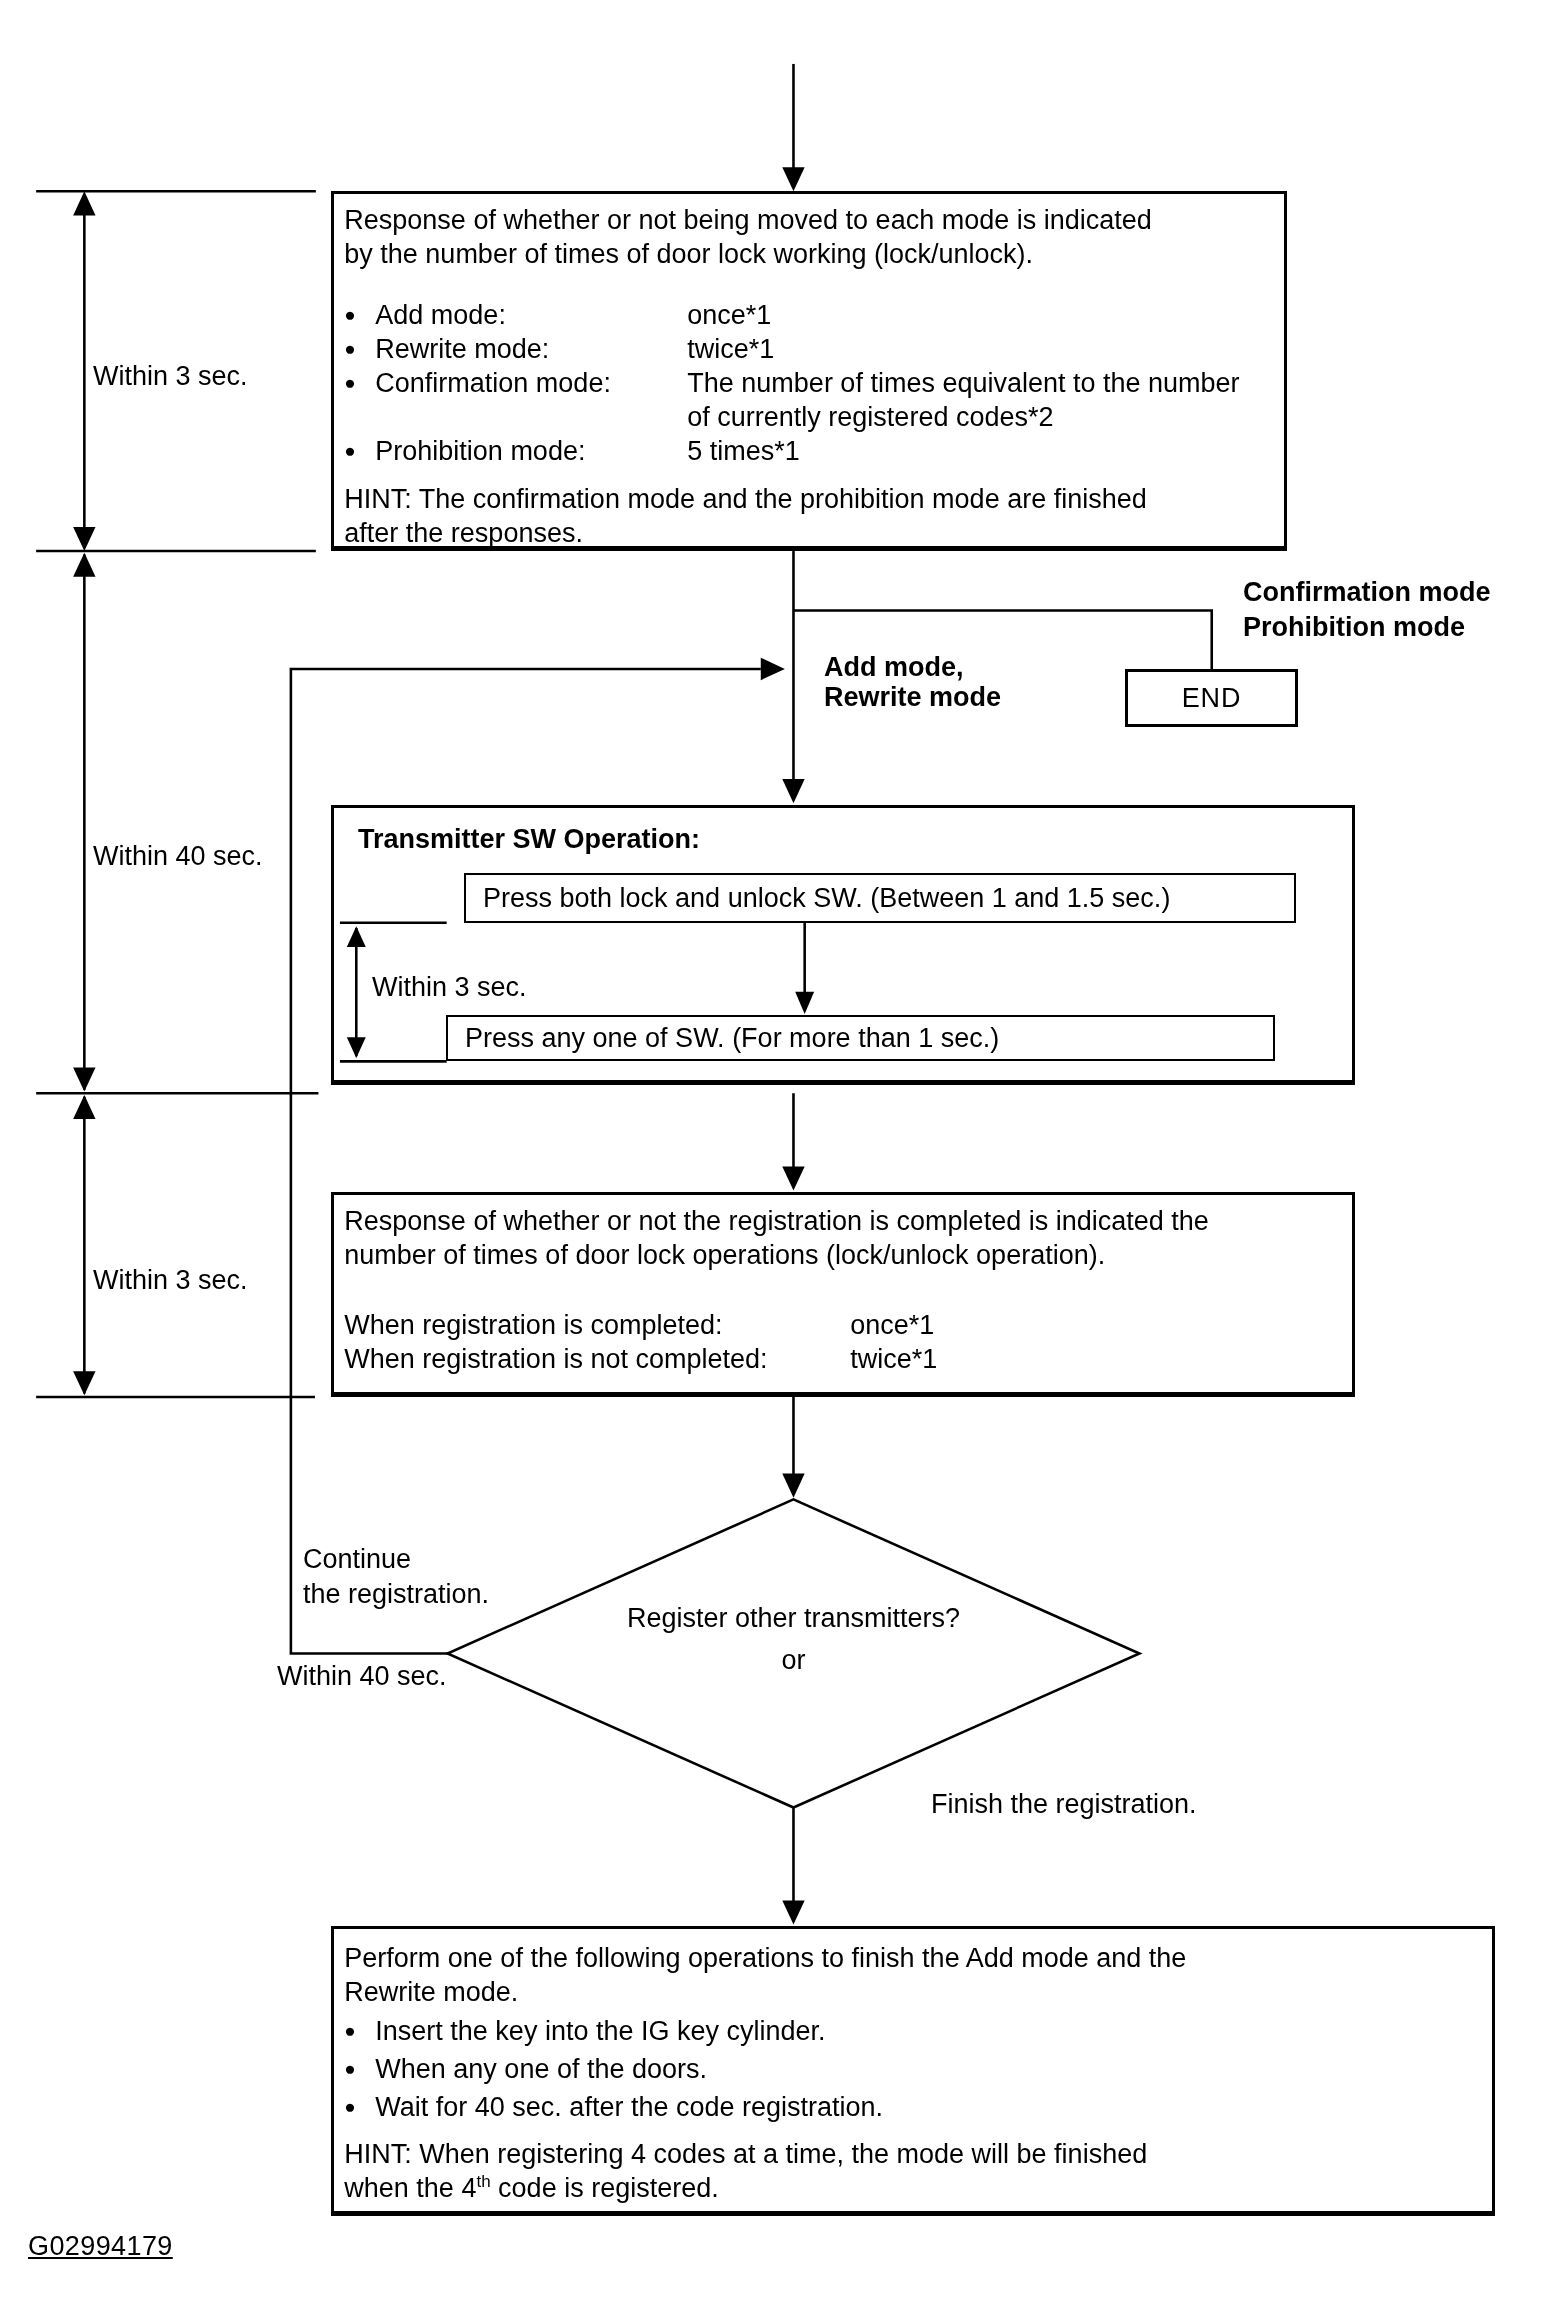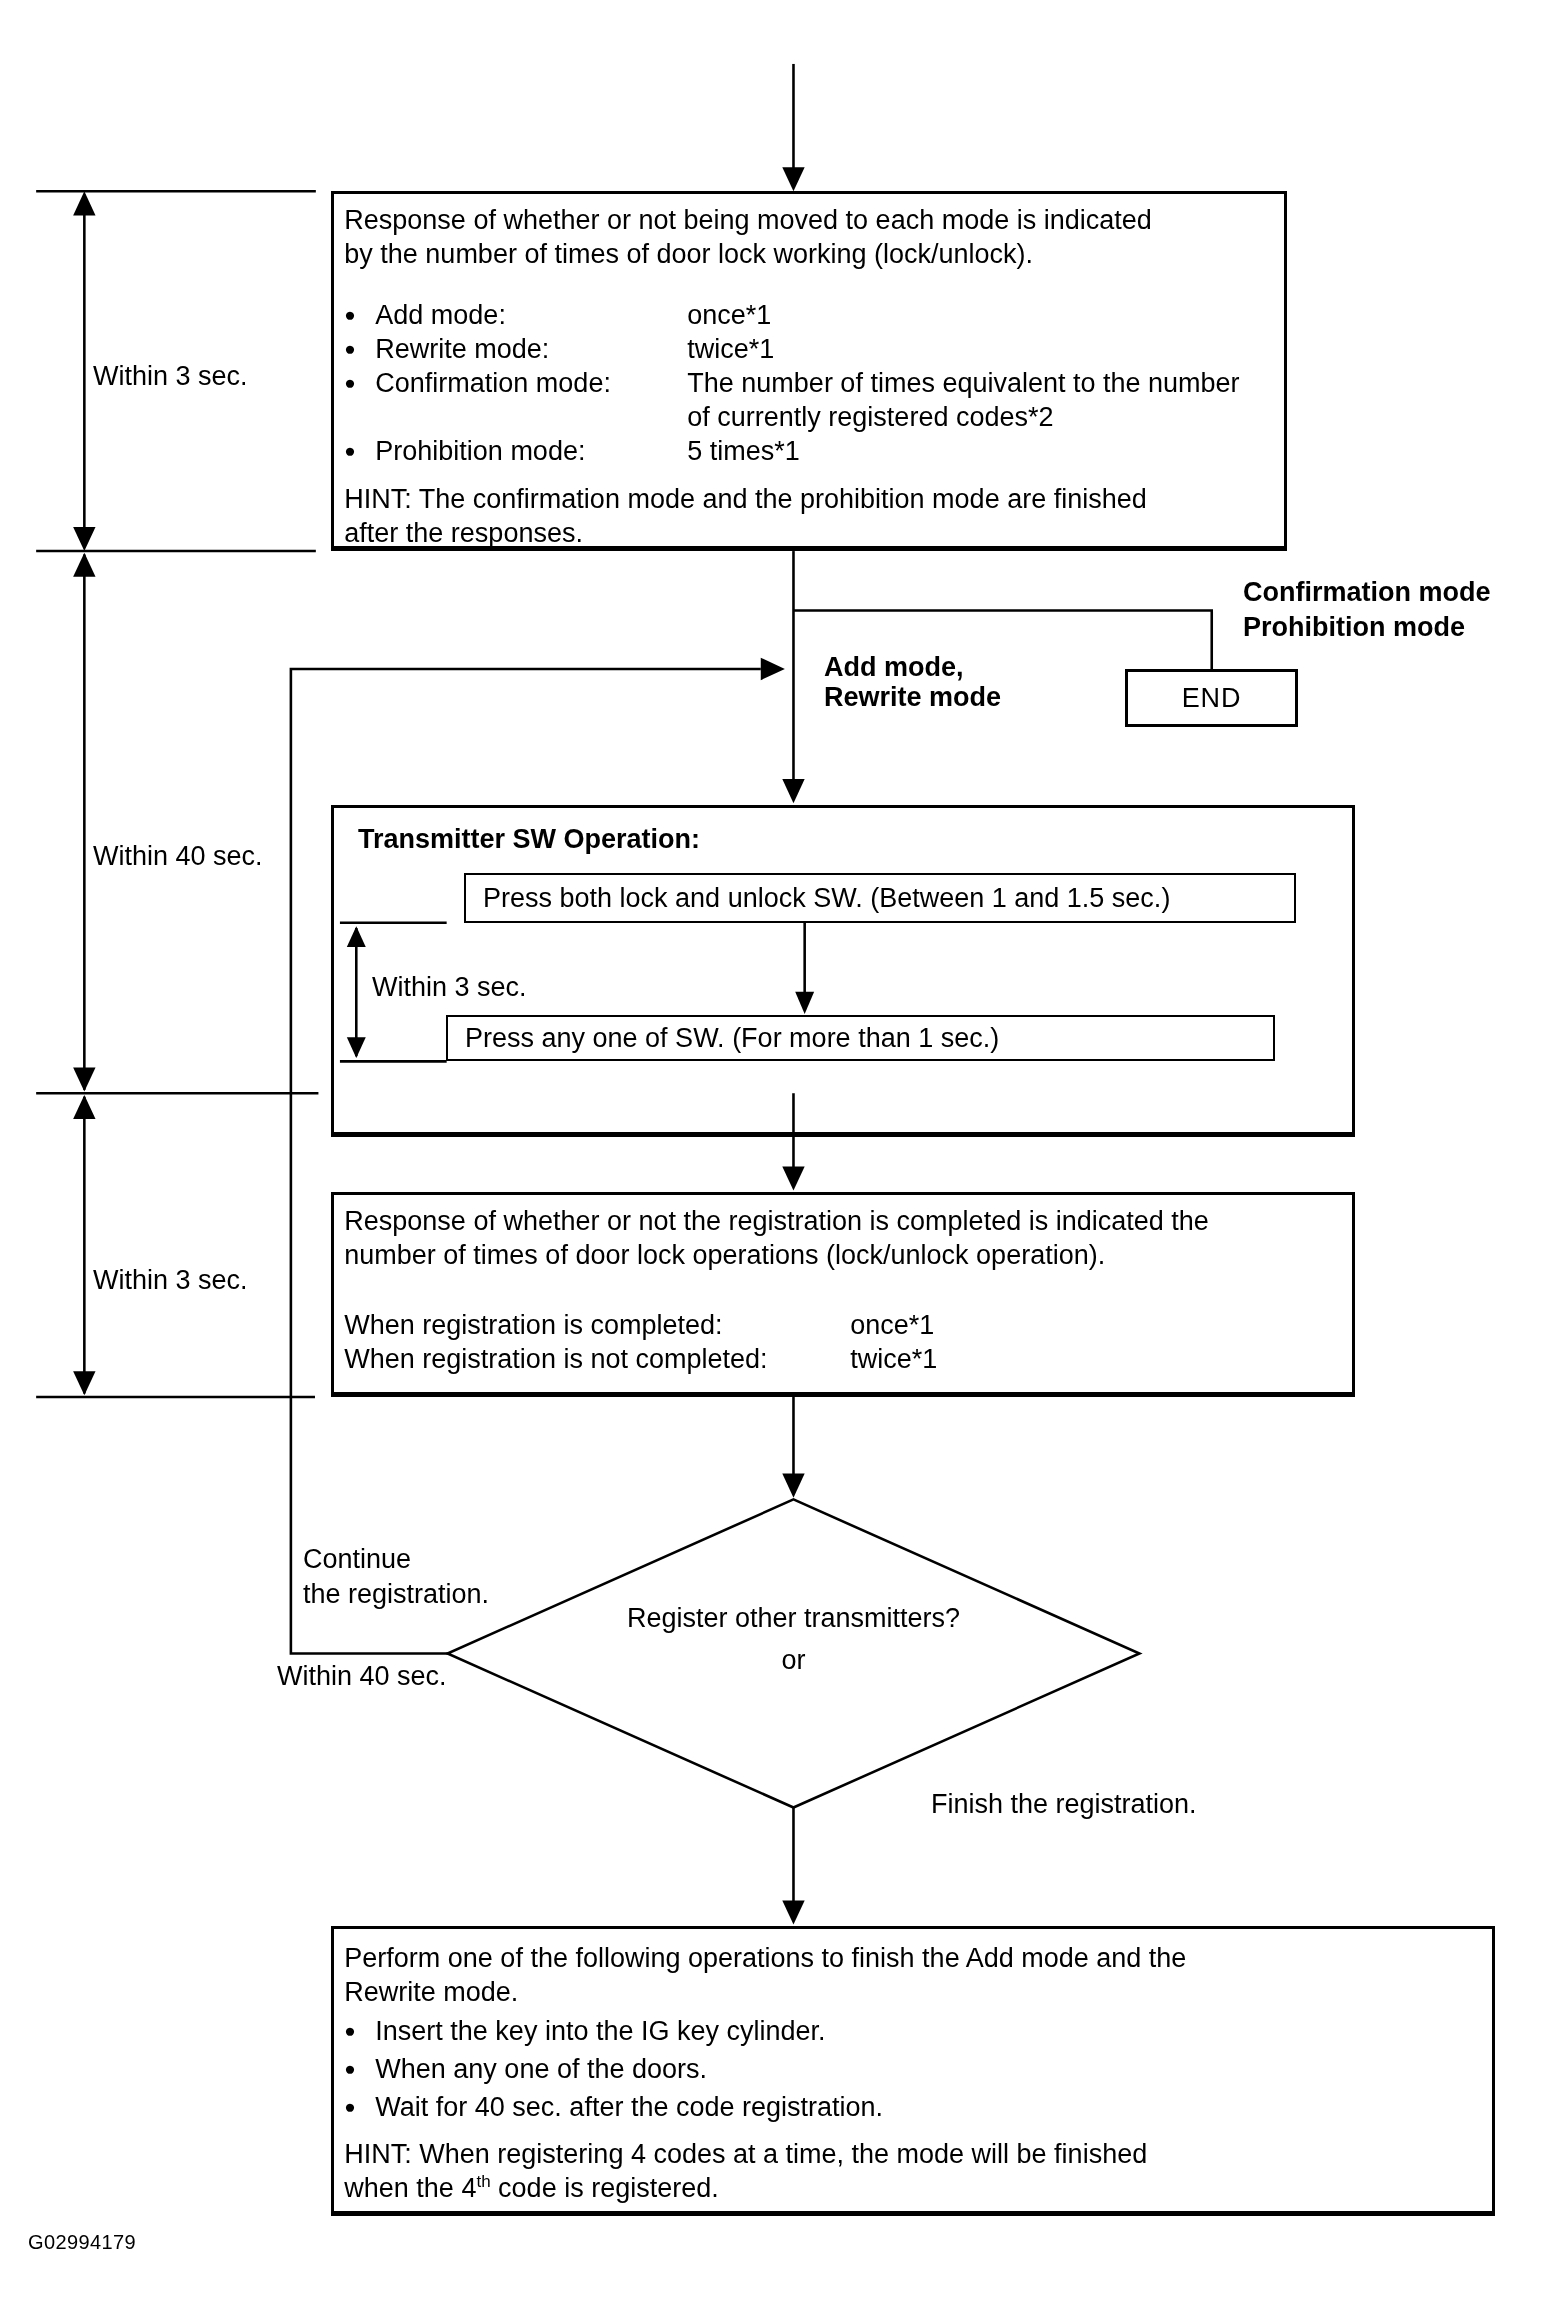--- a/index.html
+++ b/index.html
@@ -46,21 +46,21 @@
     box-sizing:border-box;
     display:flex;align-items:center;justify-content:center;
     letter-spacing:0.9px;
   }
   .center{text-align:center;}
   .lh41{line-height:35px;}
   .lh35{line-height:30px;}
   .lh49{line-height:42px;}
   .lh44{line-height:38px;}
   .lh40{line-height:34px;}
-  .figid{font-size:20px;letter-spacing:0.4px;}
+  .figid{font-size:27px;letter-spacing:0.4px;text-decoration:underline;}
   sup.th{font-size:17px;vertical-align:super;line-height:0;}
 </style>
 </head>
 <body>
 
 <div id="canvas">
 
   <svg class="lines" width="1562" height="2319" viewBox="0 0 1815 2694">
 
     <polygon points="922,1742 1324,1921 922,2100 520,1921" fill="#ffffff" stroke="#000" stroke-width="3"></polygon>
@@ -162,21 +162,21 @@
 
     <div class="abs txt bold nowrap lh35" style="left:824px;top:652px;">
       <div>Add mode,</div>
       <div>Rewrite mode</div>
     </div>
 
     <div class="end-box txt" style="left:1125px;top:669px;width:173px;height:58px;">
       <span>END</span>
     </div>
 
-    <div class="box" style="left:331px;top:805px;width:1024px;height:332px;">
+    <div class="box" style="left:331px;top:805px;width:1024px;height:280px;">
       <div class="abs txt bold nowrap" style="left:24px;top:13.8px;">Transmitter SW Operation:</div>
       <div class="inner-box txt" style="left:130px;top:65px;width:832px;height:50px;">
         <span>Press both lock and unlock SW. (Between 1 and 1.5 sec.)</span>
       </div>
       <div class="abs txt nowrap" style="left:38px;top:162px;">Within 3 sec.</div>
       <div class="inner-box txt" style="left:112px;top:207px;width:829px;height:46px;">
         <span>Press any one of SW. (For more than 1 sec.)</span>
       </div>
     </div>
 

